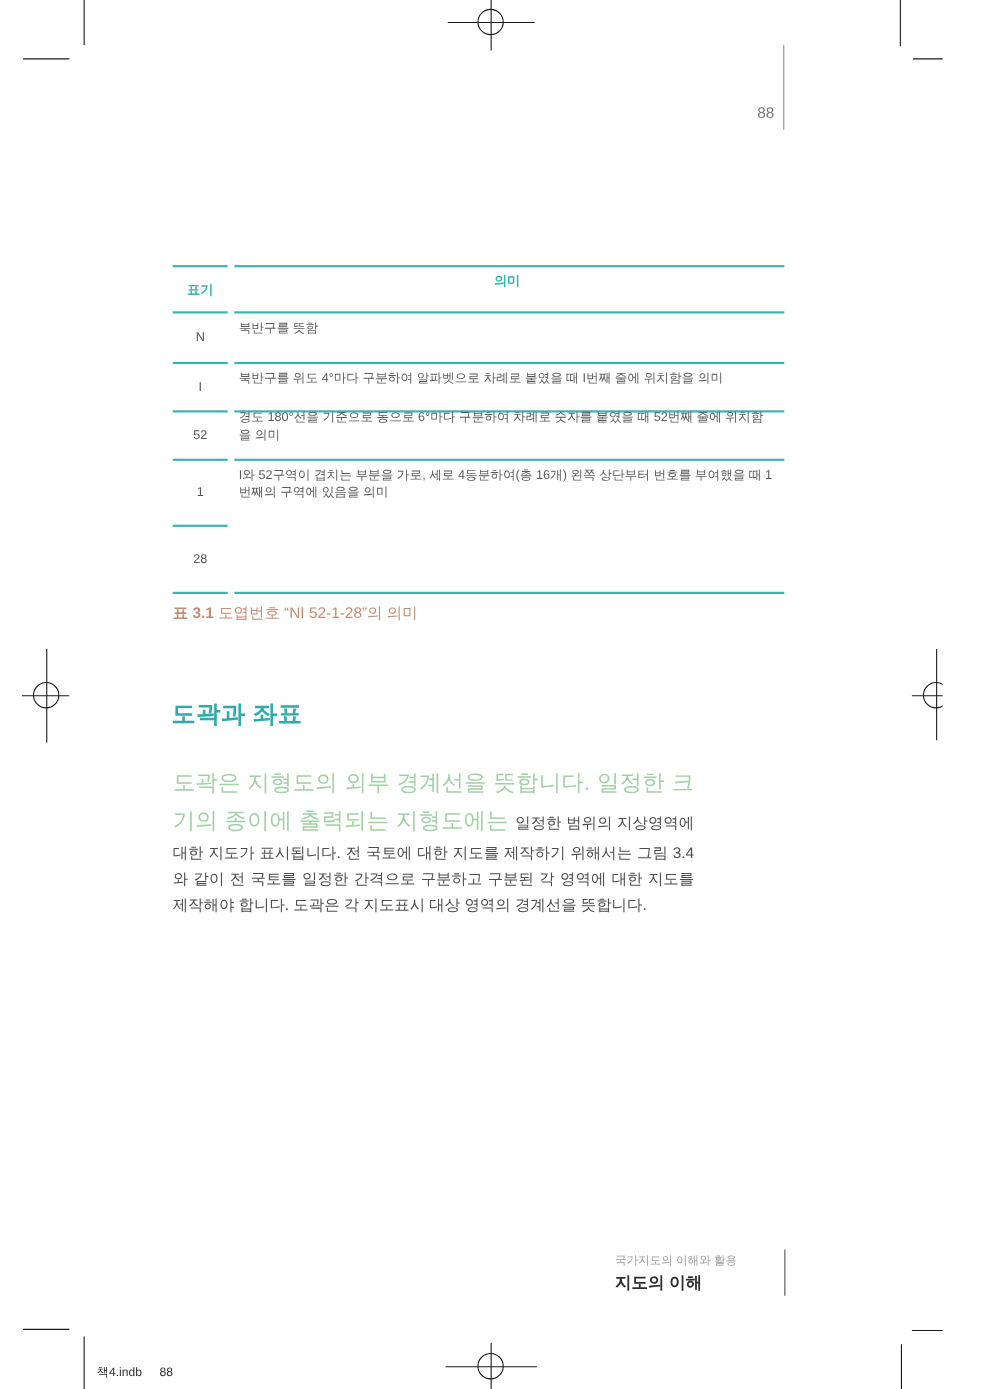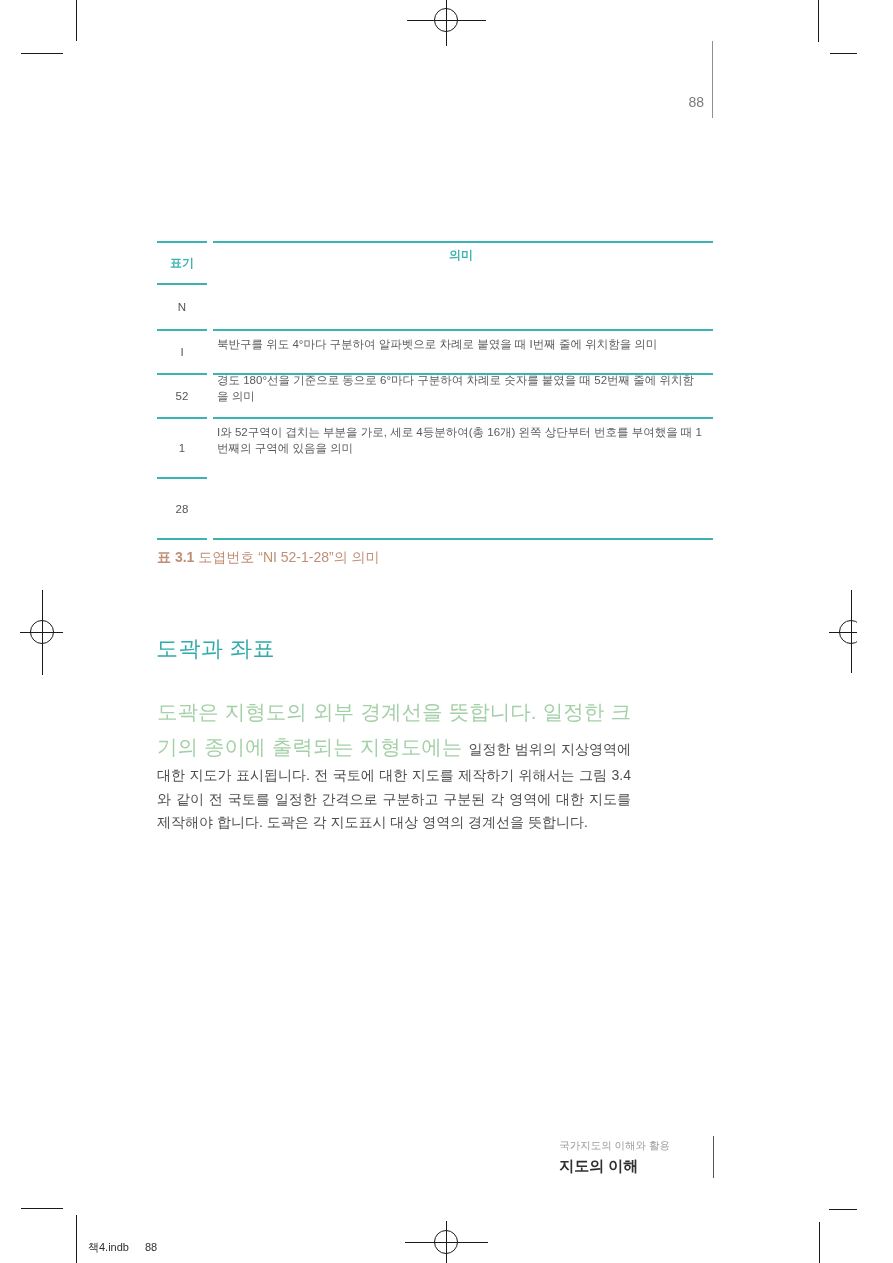--- a/index.html
+++ b/index.html
@@ -16,21 +16,21 @@
   .cell { border-top:2px solid var(--teal); box-sizing:border-box; display:flex; align-items:center; }
   .cell.mark { width:50px; justify-content:center; color:#555; font-size:11.5px; }
   .cell.meaning { flex:1; margin-left:6px; padding:2px 8px 18px 4px; color:#5a5a5a; font-size:11.5px; line-height:16px; }
   .t-header .cell { color:var(--teal); font-weight:bold; font-size:12px; justify-content:center; }
   .h42{height:42px} .h46{height:46px} .h44{height:44px} .h60{height:60px} .h61{height:61px} .h0{height:0}
 
   .caption { position:absolute; left:157px; top:549px; font-size:14px; color:var(--caption); }
   .caption .cap-label { font-weight:bold; margin-right:4px; }
 
   
-  .heading { position:absolute; left:156px; top:634px; font-size:22px; font-weight:normal; color:#2fabab; letter-spacing:0.5px; }
+  .heading { position:absolute; left:156px; top:634px; font-size:22px; font-weight:bold; color:#2fabab; letter-spacing:0.5px; }
   .bodytext { position:absolute; left:157px; top:694px; width:474px; color:#4d4d4d; font-size:14px; line-height:23.5px; text-align:justify; }
   .bodytext p { margin:0; }
   .lead { color:var(--green); font-size:20.5px; line-height:35px; }
   .para2 { margin-top:13px !important; }
 
   
   .pagenum-rule { position:absolute; left:712px; top:41px; width:1px; height:77px; background:#8f8f8f; }
   .pagenum { position:absolute; left:670px; top:94px; width:34px; text-align:right; font-size:14px; color:#7a7a7a; }
   .footer { position:absolute; right:187px; top:1139px; text-align:left; }
   .footer .book { font-size:10.5px; color:#9b9b9b; }
@@ -90,20 +90,21 @@
   <div class="pagenum-rule"></div>
   <div class="pagenum">88</div>
 
   <div class="ptable">
     <div class="t-row t-header h42">
       <div class="cell mark">표기</div>
       <div class="cell meaning">의미</div>
     </div>
     <div class="t-row h46">
       <div class="cell mark">N</div>
+      <div class="cell meaning">북반구를 뜻함</div>
     </div>
     <div class="t-row h44">
       <div class="cell mark">I</div>
       <div class="cell meaning">북반구를 위도 4°마다 구분하여 알파벳으로 차례로 붙였을 때 I번째 줄에 위치함을 의미</div>
     </div>
     <div class="t-row h44">
       <div class="cell mark">52</div>
       <div class="cell meaning">경도 180°선을 기준으로 동으로 6°마다 구분하여 차례로 숫자를 붙였을 때 52번째 줄에 위치함을 의미</div>
     </div>
     <div class="t-row h60">

